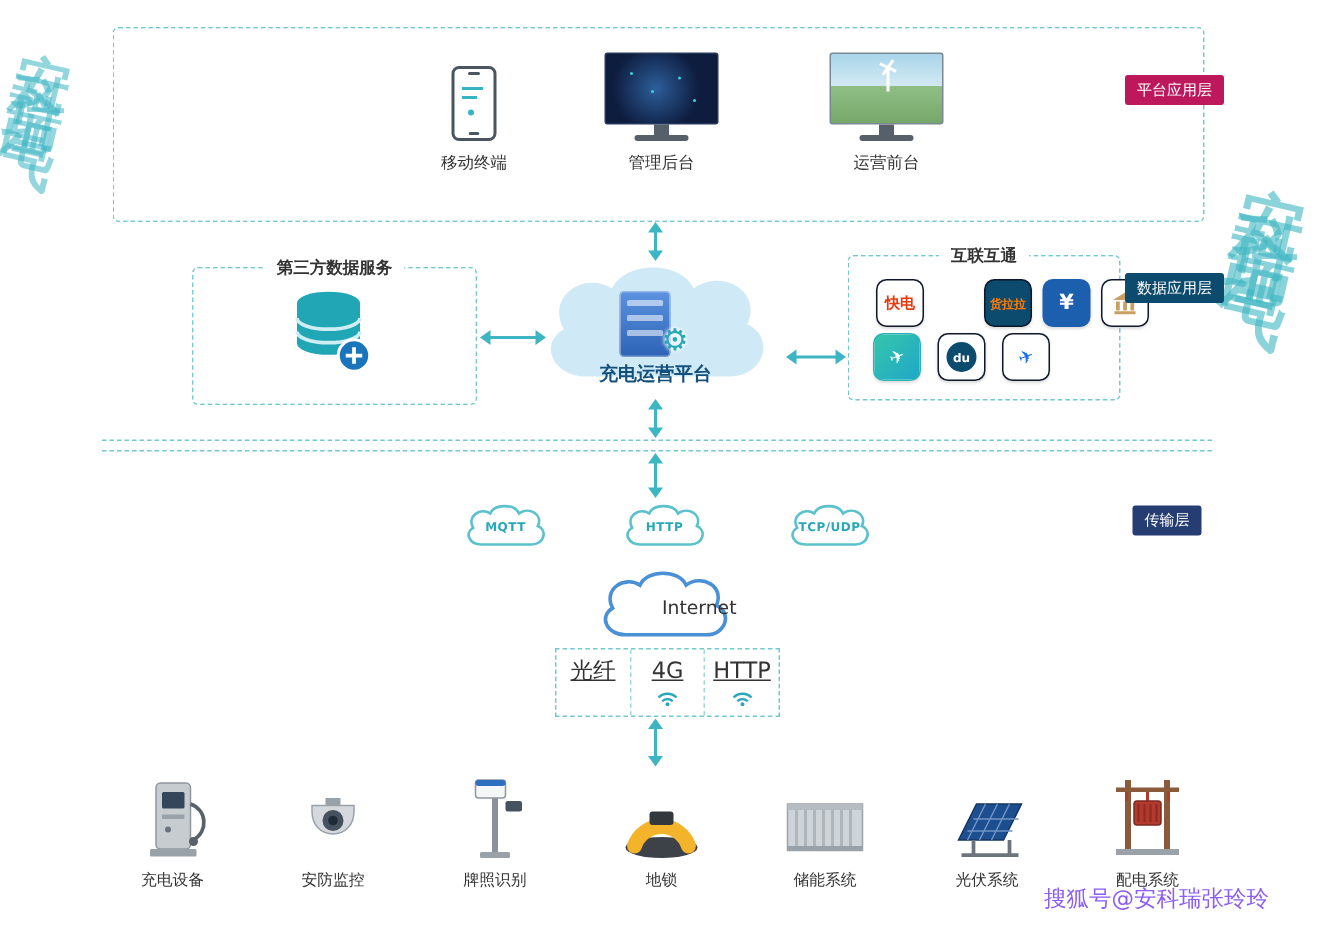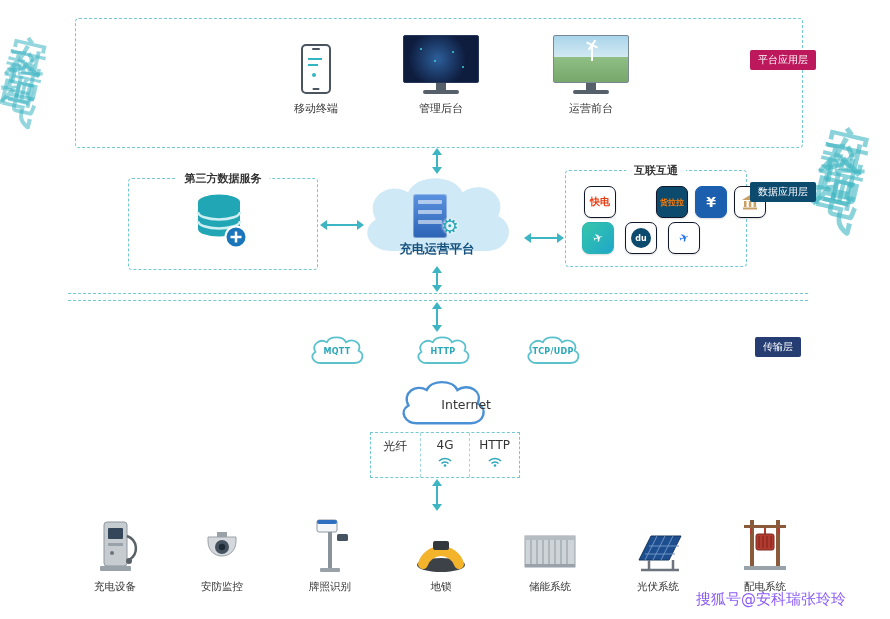--- a/index.html
+++ b/index.html
@@ -70,21 +70,21 @@
   .proto span{position:relative;font-size:8px;font-weight:700;color:#2aa7b8;letter-spacing:.3px;}
   .internet{position:absolute;left:395px;top:376px;width:96px;height:56px;
             display:flex;align-items:center;justify-content:flex-end;}
   .internet svg{position:absolute;left:0;top:0;}
   .internet span{position:relative;font-size:12.5px;color:#333;}
   
   .links-box{position:absolute;left:370px;top:432px;width:148px;height:44px;
              border:1px dashed #74c8d2;display:flex;}
   .link-col{flex:1;display:flex;flex-direction:column;align-items:center;padding-top:5px;}
   .link-col + .link-col{border-left:1px dashed #9fd8de;}
-  .link-col .lbl{font-size:12px;color:#333;}
+  .link-col .lbl{font-size:15px;color:#333;text-decoration:underline;}
   .link-col svg{margin-top:3px;}
   
   .device{position:absolute;top:512px;width:90px;height:82px;display:flex;flex-direction:column;
           align-items:center;justify-content:flex-end;}
   .device .lbl{margin-top:6px;font-size:10.5px;color:#333;white-space:nowrap;}
 </style>
 </head>
 <body>
 
 <div class="canvas">

